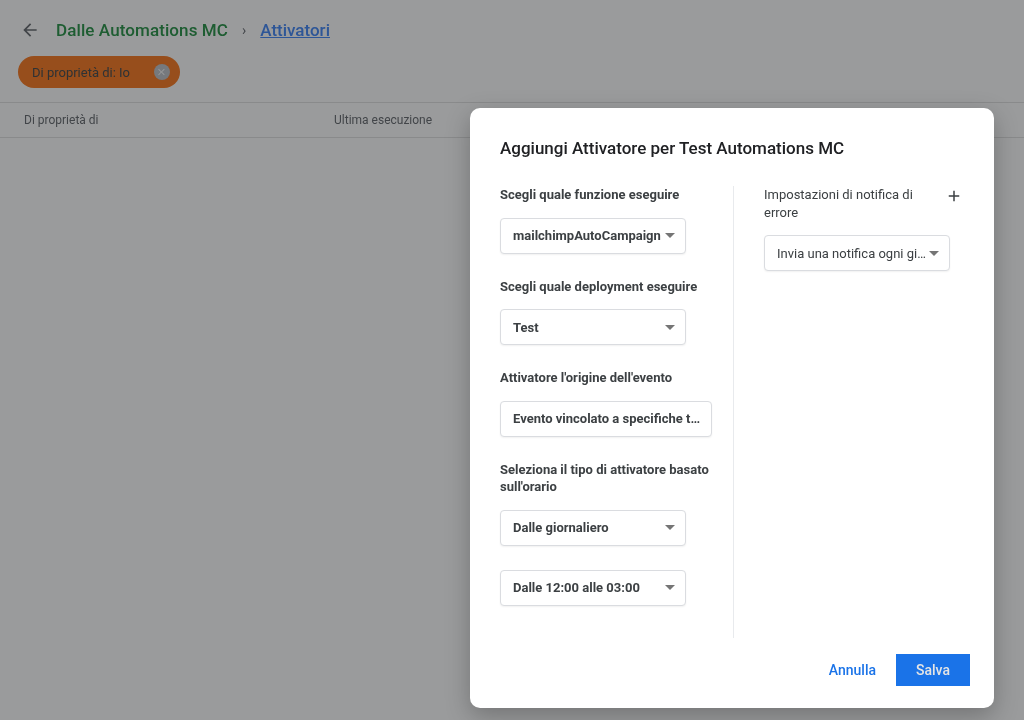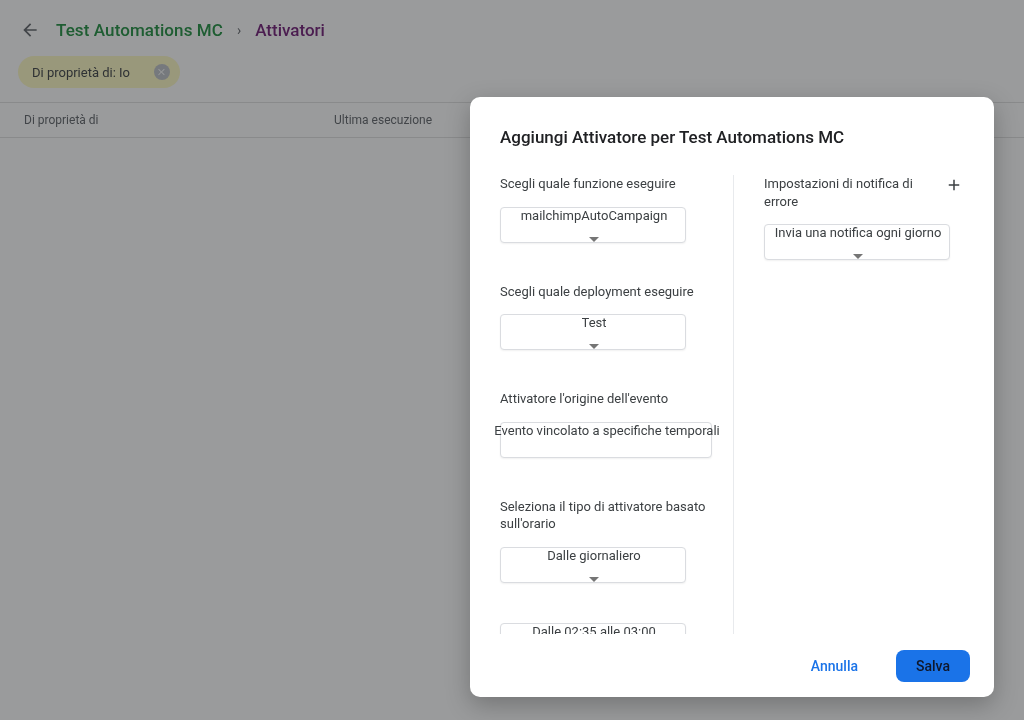--- a/index.html
+++ b/index.html
@@ -13,28 +13,28 @@
   .topbar {
     display: flex; align-items: center; gap: 14px;
     padding: 18px 22px 14px 18px;
   }
   .back-arrow {
     width: 24px; height: 24px; display: flex; align-items: center; justify-content: center;
     color: #5f6368; cursor: pointer;
   }
   .crumb-project { font-size: 17px; color: #1e8e3e; font-weight: 500; letter-spacing: .1px; }
   .crumb-sep { color: #5f6368; font-size: 14px; }
-  .crumb-current { font-size: 17px; color: #701a75; font-weight: 500; }
+  .crumb-current { font-size: 17px; color: #3b82f6; font-weight: 500; text-decoration: underline; }
 
   .chips-row {
     padding: 0 18px 14px 18px;
     display: flex; gap: 8px;
   }
   .chip {
-    background: #fef9c3; border-radius: 16px; height: 32px;
+    background: #f97316; border-radius: 16px; height: 32px;
     display: inline-flex; align-items: center; gap: 24px;
     padding: 0 10px 0 14px; font-size: 13px; color: #3c4043;
   }
   .chip .x {
     width: 16px; height: 16px; border-radius: 50%; background: #bdc1c6;
     display: flex; align-items: center; justify-content: center; color: #fff; font-size: 11px;
     cursor: pointer;
   }
 
   .table-head {
@@ -45,46 +45,45 @@
   .th.owner { width: 310px; margin-left: 12px; }
   .th.last  { flex: 1; }
 
   
   .scrim {
     position: absolute; inset: 0; background: rgba(32,33,36,0.45);
   }
 
   .dialog {
     position: absolute;
-    left: 470px; top: 97px;
+    left: 470px; top: 108px;
     width: 524px; height: 600px;
     background: #fff; border-radius: 10px;
     box-shadow: 0 8px 24px rgba(0,0,0,.25);
     display: flex; flex-direction: column;
   }
   .dlg-title {
     font-size: 17px; color: #202124; font-weight: 500;
     padding: 30px 30px 0 30px;
   }
   .dlg-body {
     flex: 1; display: flex; gap: 30px;
     padding: 28px 30px 0 30px;
     overflow: hidden;
   }
   .col-left { flex: 1; min-width: 0; border-right: 1px solid #e8eaed; padding-right: 18px; }
   .col-right { width: 200px; }
 
-  .field { margin-bottom: 40px; }
+  .field { margin-bottom: 24px; font-weight: bold; }
   .field .label { font-size: 13px; color: #3c4043; margin-bottom: 14px; line-height: 1.35; }
   .select {
     height: 36px; width: 186px; border: 1px solid #dadce0; border-radius: 4px;
     background: #fff; display: flex; align-items: center; justify-content: space-between;
     padding: 0 10px 0 12px; font-size: 13px; color: #3c4043; cursor: pointer;
     box-shadow: 0 1px 2px rgba(0,0,0,.06);
-    flex-direction: column;
   }
   .select.wide { width: 212px; }
   .select.right { width: 186px; }
   .caret {
     width: 0; height: 0; border-left: 5px solid transparent; border-right: 5px solid transparent;
     border-top: 5px solid #757575;
   }
   .select .val { white-space: nowrap; overflow: hidden; text-overflow: ellipsis; }
 
   .right-head {
@@ -92,43 +91,43 @@
     gap: 6px; margin-bottom: 14px;
   }
   .right-head .label { font-size: 13px; color: #3c4043; line-height: 1.35; }
   .plus-icon {
     width: 20px; height: 20px; color: #3c4043; cursor: pointer; flex-shrink: 0;
     display: flex; align-items: center; justify-content: center;
   }
 
   .dlg-actions {
     display: flex; justify-content: flex-end; align-items: flex-start;
-    gap: 28px; padding: 16px 24px 15px 24px;
+    gap: 10px; padding: 16px 24px 22px 24px;
   }
   .btn-text {
     background: none; border: none; color: #1a73e8; font-size: 14px; font-weight: 500;
     padding: 8px 10px; cursor: pointer; border-radius: 4px;
   }
   .btn-primary {
-    background: #1a73e8; color: #0f172a; border: none; font-size: 14px; font-weight: 500;
-    padding: 8px 20px; border-radius: 8px; cursor: pointer;
+    background: #1a73e8; color: #e5e5e5; border: none; font-size: 14px; font-weight: 500;
+    padding: 8px 20px; border-radius: 0; cursor: pointer;
   }
 </style>
 </head>
 <body>
 
 <div class="page">
 
   <div class="topbar">
     <div class="back-arrow">
       <svg width="20" height="20" viewBox="0 0 24 24">
           <path fill="currentColor" d="M20 11H7.83l5.59-5.59L12 4l-8 8 8 8 1.41-1.41L7.83 13H20z"></path>
         </svg>
     </div>
-    <span class="crumb-project">Test Automations MC</span>
+    <span class="crumb-project">Dalle Automations MC</span>
     <span class="crumb-sep">›</span>
     <span class="crumb-current">Attivatori</span>
   </div>
 
   <div class="chips-row">
     <div class="chip">
       <span>Di proprietà di: Io</span>
       <span class="x">
         <svg width="10" height="10" viewBox="0 0 24 24">
             <path fill="currentColor" d="M18.3 5.71 12 12l6.3 6.29-1.41 1.42L10.59 13.4 4.3 19.71 2.88 18.3 9.17 12 2.88 5.71 4.3 4.29l6.29 6.3L16.88 4.3z"></path>
@@ -176,21 +175,21 @@
         <div class="field">
           <div class="label">Seleziona il tipo di attivatore basato sull'orario</div>
           <div class="select">
             <span class="val">Dalle giornaliero</span>
             <span class="caret"></span>
           </div>
         </div>
 
         <div class="field">
           <div class="select">
-            <span class="val">Dalle 02:35 alle 03:00</span>
+            <span class="val">Dalle 12:00 alle 03:00</span>
             <span class="caret"></span>
           </div>
         </div>
 
       </div>
 
       <div class="col-right">
         <div class="right-head">
           <div class="label">Impostazioni di notifica di errore</div>
           <div class="plus-icon">

